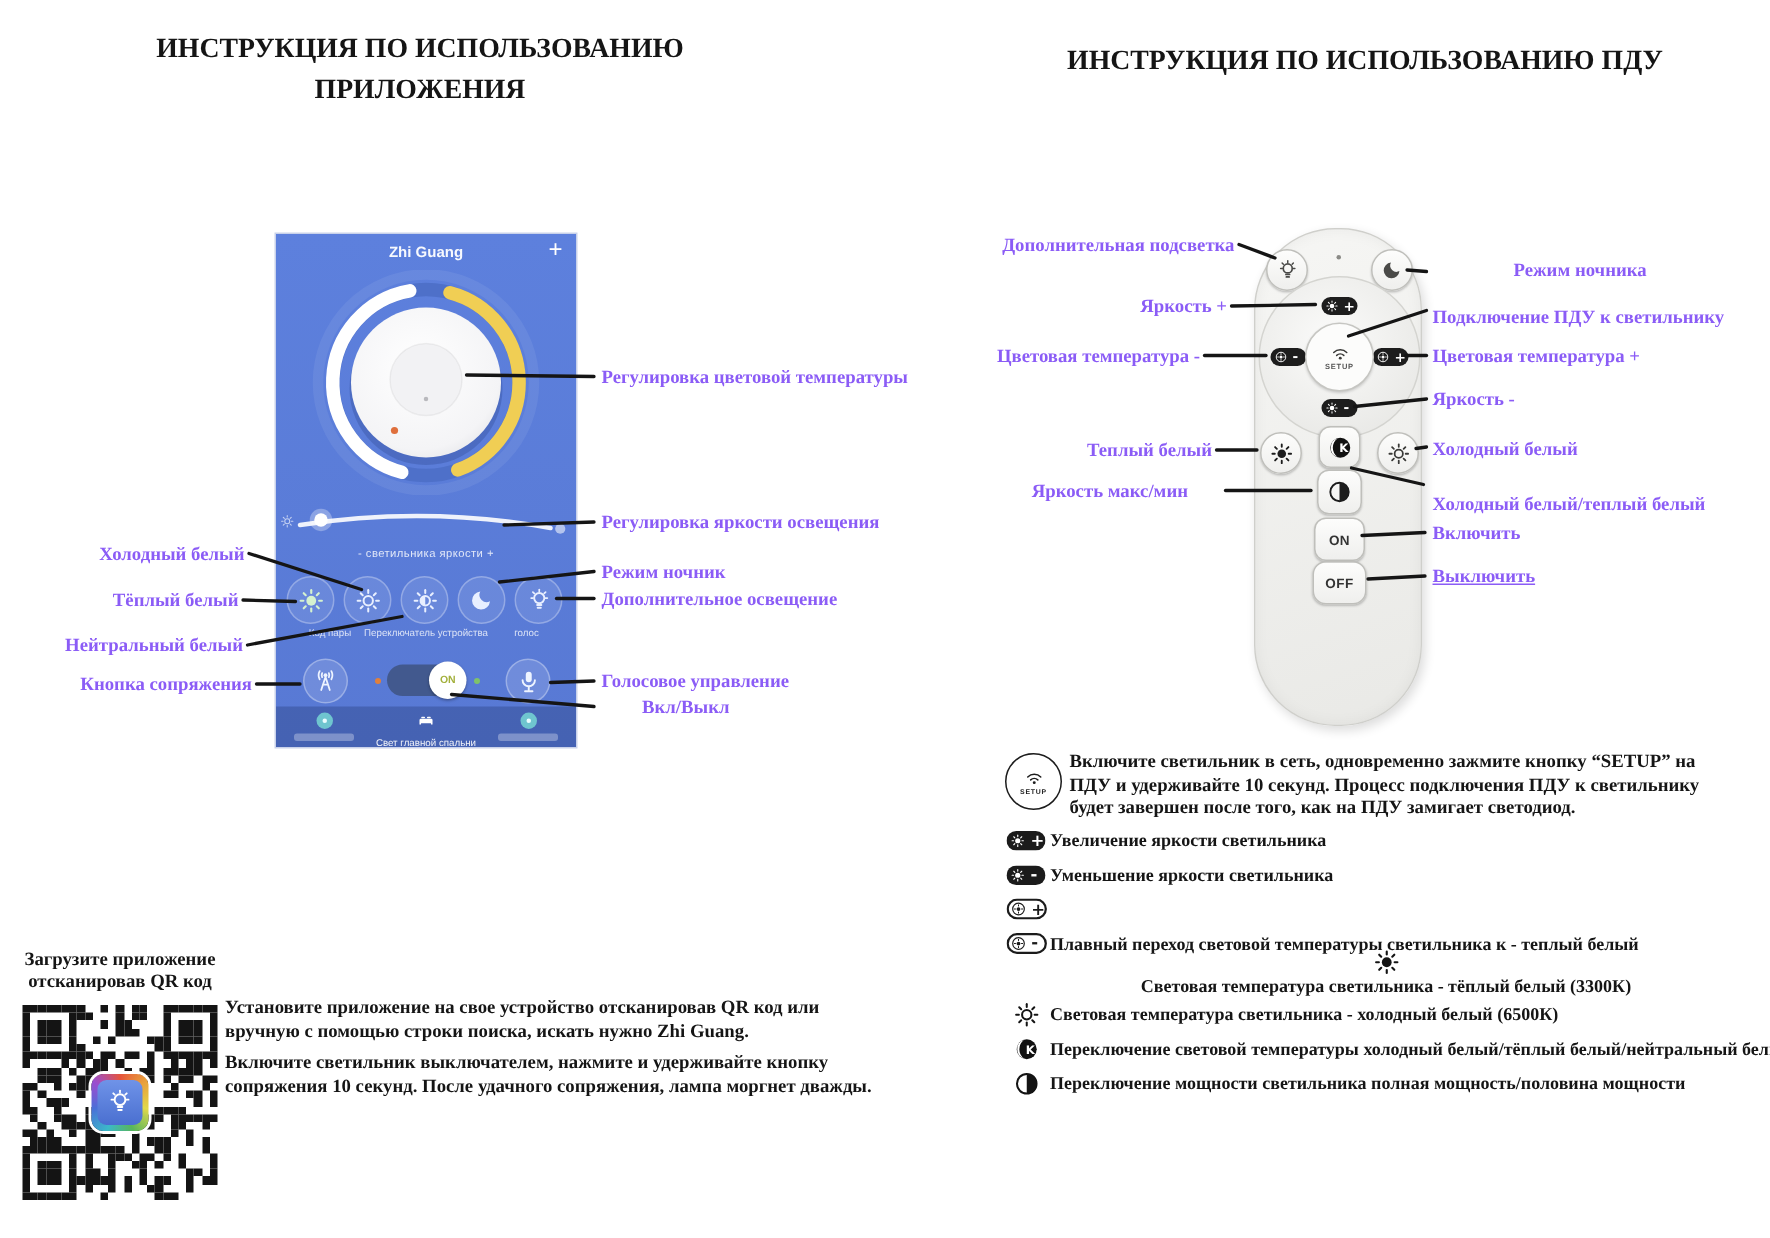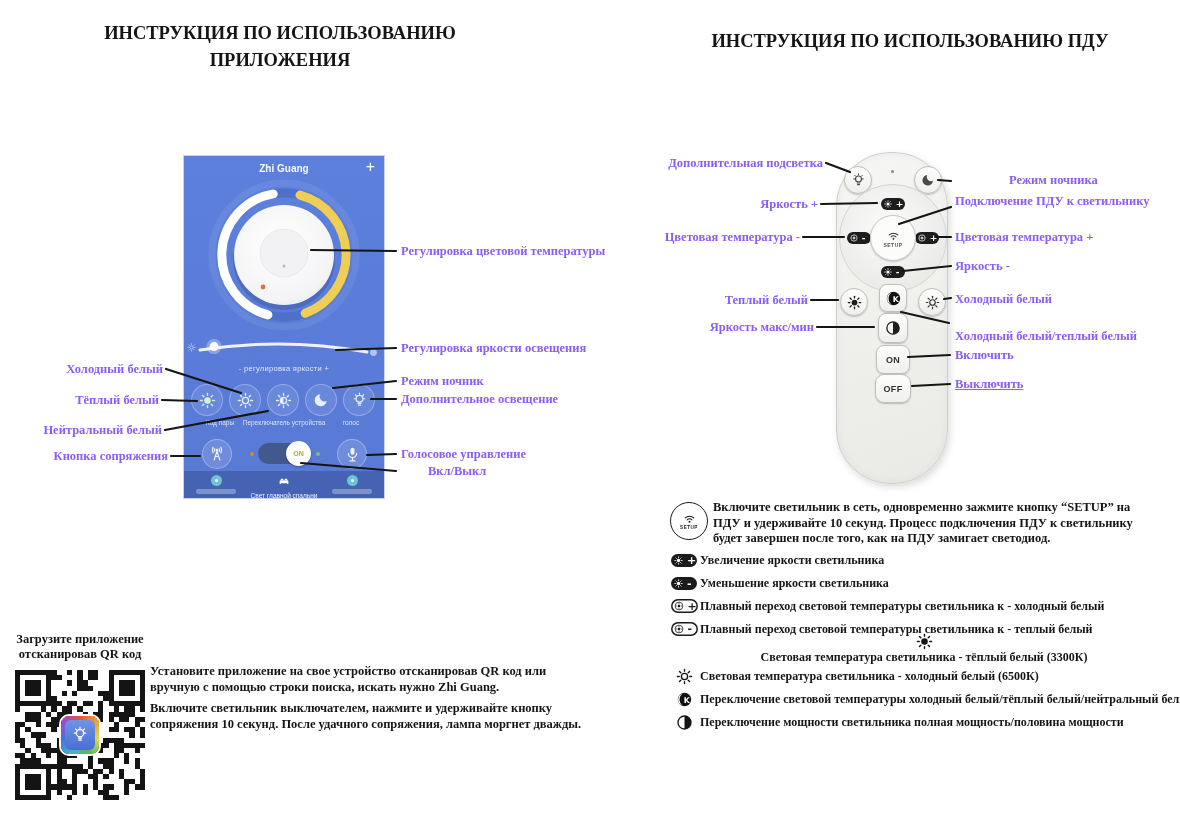--- a/index.html
+++ b/index.html
@@ -223,21 +223,21 @@
 
     <svg class="slider" width="200" height="34" viewBox="0 0 200 34">
       <g color="rgba(255,255,255,.65)">
           <use href="#s-sun-o" x="3" y="9" width="9" height="9"></use>
         </g>
       <path d="M16,16 Q100,3 183,18" stroke="rgba(255,255,255,.9)" stroke-width="3" fill="none" stroke-linecap="round"></path>
       <circle cx="30" cy="12.6" r="7.5" fill="rgba(255,255,255,.30)"></circle>
       <circle cx="30" cy="12.6" r="4.5" fill="#ffffff"></circle>
       <circle cx="189.5" cy="18.5" r="3.4" fill="rgba(255,255,255,.55)"></circle>
     </svg>
-    <div class="bright-label">- регулировка яркости +</div>
+    <div class="bright-label">- светильника яркости +</div>
 
     <div class="app-icon" style="left:7px;">
         <svg width="17" height="17" color="#d5f2cf">
           <use href="#s-sun-f" width="17" height="17"></use>
         </svg>
       </div>
     <div class="app-icon" style="left:45px;">
         <svg width="17" height="17" color="#e8efff">
           <use href="#s-sun-o" width="17" height="17"></use>
         </svg>
@@ -413,23 +413,23 @@
   <div class="callout" style="left:401px;top:341px;">Регулировка яркости освещения</div>
   <div class="callout" style="left:401px;top:374px;">Режим ночник</div>
   <div class="callout" style="left:401px;top:392px;">Дополнительное освещение</div>
   <div class="callout" style="left:401px;top:447px;">Голосовое управление</div>
   <div class="callout" style="left:401px;top:464px;margin-left:27px;">Вкл/Выкл</div>
 
   <div class="callout r" style="left:600px;top:156px;width:223px;">Дополнительная подсветка</div>
   <div class="callout r" style="left:600px;top:197px;width:218px;">Яркость +</div>
   <div class="callout r" style="left:580px;top:230px;width:220px;">Цветовая температура -</div>
   <div class="callout r" style="left:600px;top:293px;width:208px;">Теплый белый</div>
-  <div class="callout r" style="left:600px;top:320px;width:214px;">Яркость макс/мин</div>
+  <div class="callout r" style="left:578px;top:320px;width:214px;">Яркость макс/мин</div>
   <div class="callout" style="left:997px;top:173px;margin-left:12px;">Режим ночника</div>
-  <div class="callout" style="left:955px;top:194px;">Подключение ПДУ к светильнику</div>
+  <div class="callout" style="left:955px;top:204px;">Подключение ПДУ к светильнику</div>
   <div class="callout" style="left:955px;top:230px;">Цветовая температура +</div>
   <div class="callout" style="left:955px;top:259px;">Яркость -</div>
   <div class="callout" style="left:955px;top:292px;">Холодный белый</div>
   <div class="callout" style="left:955px;top:316px;margin-top:13px;">Холодный белый/теплый белый</div>
   <div class="callout" style="left:955px;top:348px;">Включить</div>
   <div class="callout" style="left:955px;top:377px;text-decoration:underline;">Выключить</div>
 
   <div class="setup-icon">
     <svg width="15" height="13" viewBox="0 0 24 21" color="#1c1c1c">
         <use href="#s-wifi" width="24" height="21"></use>
@@ -465,21 +465,20 @@
   <div class="legend-row" style="top:596px;">
     <span class="legend-ico">
       <svg width="27" height="14" viewBox="0 0 27 14">
           <rect x="0.8" y="0.8" width="25.4" height="12.4" rx="6.2" fill="#fff" stroke="#1b1b1b" stroke-width="1.5"></rect>
           <g color="#1b1b1b">
             <use href="#s-csun" x="3" y="2" width="10" height="10"></use>
           </g>
           <text x="16.5" y="10.8" font-size="11" font-weight="bold" fill="#1b1b1b" font-family="DejaVu Sans, sans-serif">+</text>
         </svg>
     </span>
-      <span class="legend-txt">Плавный переход световой температуры светильника к - холодный белый</span>
   </div>
   <div class="legend-row" style="top:619px;">
     <span class="legend-ico">
       <svg width="27" height="14" viewBox="0 0 27 14">
           <rect x="0.8" y="0.8" width="25.4" height="12.4" rx="6.2" fill="#fff" stroke="#1b1b1b" stroke-width="1.5"></rect>
           <g color="#1b1b1b">
             <use href="#s-csun" x="3" y="2" width="10" height="10"></use>
           </g>
           <text x="16.5" y="10.2" font-size="11" font-weight="bold" fill="#1b1b1b" font-family="DejaVu Sans, sans-serif">-</text>
         </svg>

